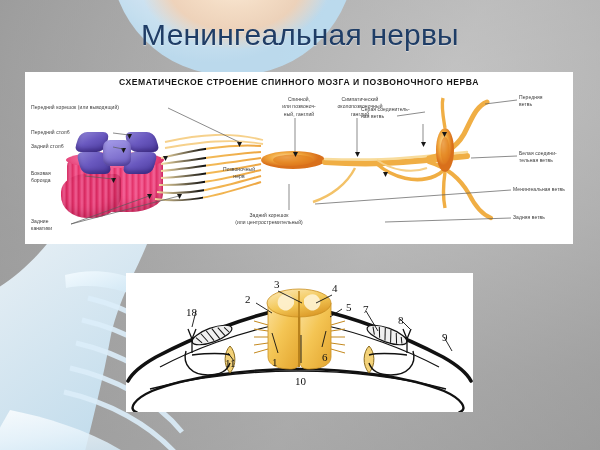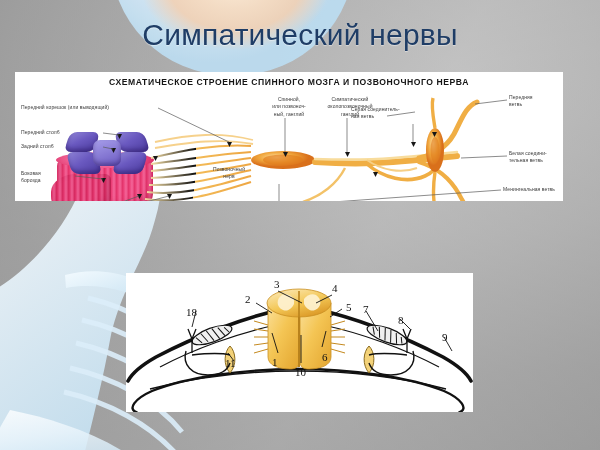--- a/index.html
+++ b/index.html
@@ -42,21 +42,21 @@
   
   #title{
     position:absolute;left:0;top:18px;width:600px;text-align:center;
     color:#1f3d66;
     font-size:30px;font-weight:400;letter-spacing:.2px;
     text-shadow:0 1px 1px rgba(255,255,255,.45);
     white-space:nowrap;
   }
   
   .panel{position:absolute;background:#ffffff;overflow:hidden;}
-  #panel-top{left:15px;top:72px;width:548px;height:129px;}
+  #panel-top{left:25px;top:72px;width:548px;height:172px;}
   #panel-bottom{left:126px;top:273px;width:347px;height:139px;}
 
   
   #top-heading{
     position:absolute;left:0;top:5px;width:100%;text-align:center;
     font-size:8.6px;font-weight:bold;color:#141414;letter-spacing:.55px;
     white-space:nowrap;
   }
   .lbl{
     position:absolute;font-size:5px;color:#3a3a3a;line-height:1.45;
@@ -136,21 +136,21 @@
       <path d="M95,95 C130,85 170,95 196,118 L188,128 C162,110 126,102 96,108 Z" fill="url(#blu2)" opacity="0.95"></path>
       <ellipse cx="196" cy="140" rx="26" ry="36" fill="url(#blu2)" opacity="0.8"></ellipse>
 
       <path d="M40,230 C90,240 150,260 190,300 L0,300 Z" fill="url(#blu)" opacity="0.85"></path>
     </svg>
   </div>
   <div class="bg-head"></div>
   <div class="bg-brain"></div>
 </div>
 
-<div id="title">Симпатический нервы</div>
+<div id="title">Менингеальная нервы</div>
 
 <div class="panel" id="panel-top">
 
   <div id="top-heading">СХЕМАТИЧЕСКОЕ СТРОЕНИЕ СПИННОГО МОЗГА И ПОЗВОНОЧНОГО НЕРВА</div>
 
   <div id="cord">
     <div class="cord-body"></div>
     <div class="cord-front"></div>
     <div class="bfly">
       <span class="w1"></span>
@@ -388,16 +388,16 @@
 
   <div class="num" style="left:146px;top:83px;">1</div>
   <div class="num" style="left:119px;top:20px;">2</div>
   <div class="num" style="left:148px;top:5px;">3</div>
   <div class="num" style="left:206px;top:9px;">4</div>
   <div class="num" style="left:220px;top:28px;">5</div>
   <div class="num" style="left:196px;top:78px;">6</div>
   <div class="num" style="left:237px;top:30px;">7</div>
   <div class="num" style="left:272px;top:41px;">8</div>
   <div class="num" style="left:316px;top:58px;">9</div>
-  <div class="num" style="left:169px;top:93px;font-family:Liberation Serif, serif;">10</div>
+  <div class="num" style="left:169px;top:102px;font-family:Liberation Serif, serif;">10</div>
   <div class="num" style="left:99px;top:84px;">11</div>
   <div class="num" style="left:60px;top:33px;">18</div>
 </div>
 
 </body></html>

